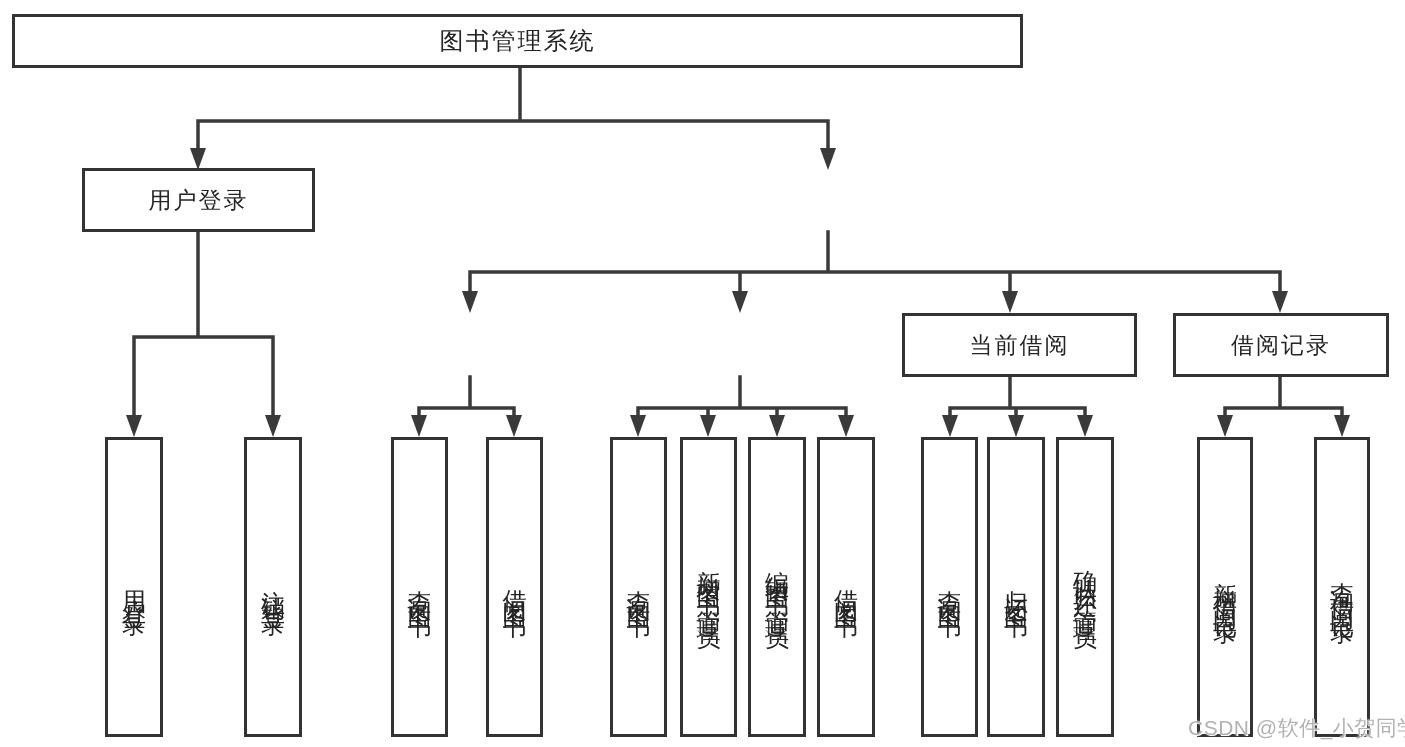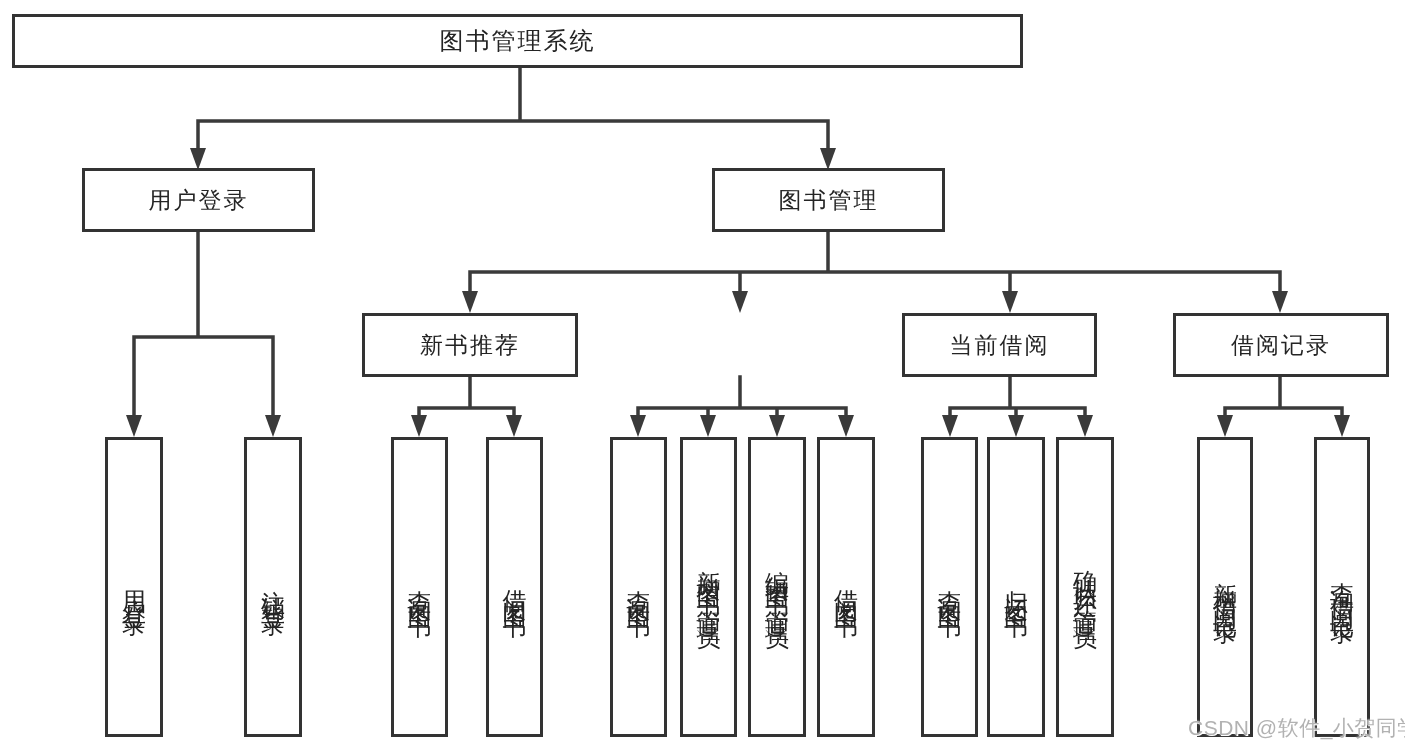--- a/index.html
+++ b/index.html
@@ -86,24 +86,22 @@
     <polygon points="1077,415 1093,415 1085,437"></polygon>
 
     <path d="M1280 377 V408 M1225 408 H1342 M1225 408 V417 M1342 408 V417"></path>
     <polygon points="1217,415 1233,415 1225,437"></polygon>
     <polygon points="1334,415 1350,415 1342,437"></polygon>
   </svg>
 
   <div class="box h root" style="left:12px;top:14px;width:1011px;height:54px">图书管理系统</div>
 
   <div class="box h" style="left:82px;top:168px;width:233px;height:64px">用户登录</div>
-  <div class="box h" style="left:712px;top:168px;width:233px;height:64px">图书管理</div>
 
-  <div class="box h" style="left:362px;top:313px;width:216px;height:64px">新书推荐</div>
-  <div class="box h" style="left:902px;top:313px;width:195px;height:64px">当前借阅</div>
+  <div class="box h" style="left:902px;top:313px;width:235px;height:64px">当前借阅</div>
   <div class="box h" style="left:1173px;top:313px;width:216px;height:64px">借阅记录</div>
 
   <div class="box v" style="left:105px;top:437px;width:58px;height:300px">用户登录</div>
   <div class="box v" style="left:244px;top:437px;width:58px;height:300px">注销登录</div>
 
   <div class="box v" style="left:391px;top:437px;width:57px;height:300px">查询图书</div>
   <div class="box v" style="left:486px;top:437px;width:57px;height:300px">借阅图书</div>
 
   <div class="box v" style="left:610px;top:437px;width:57px;height:300px">查询图书</div>
   <div class="box v" style="left:680px;top:437px;width:57px;height:300px">新增图书（管理员）</div>

